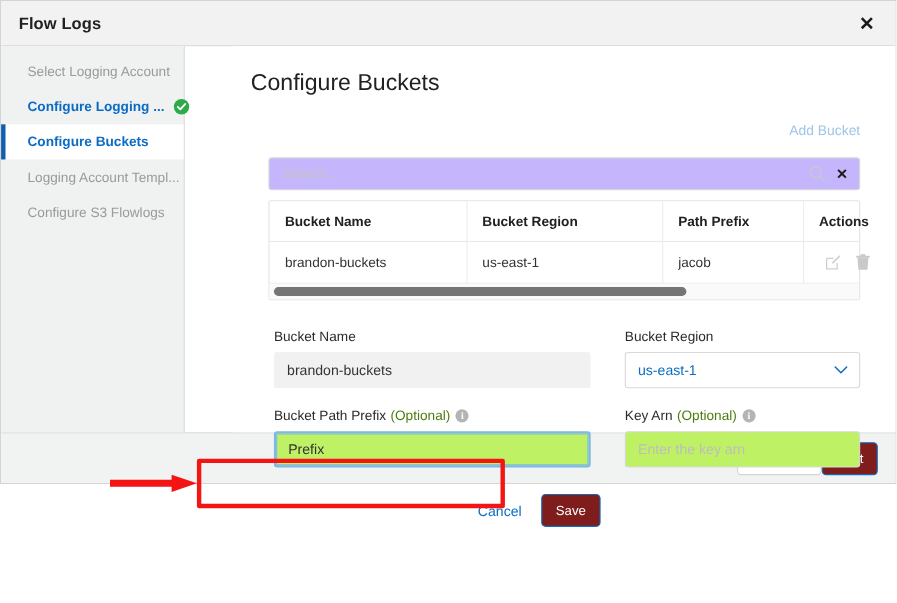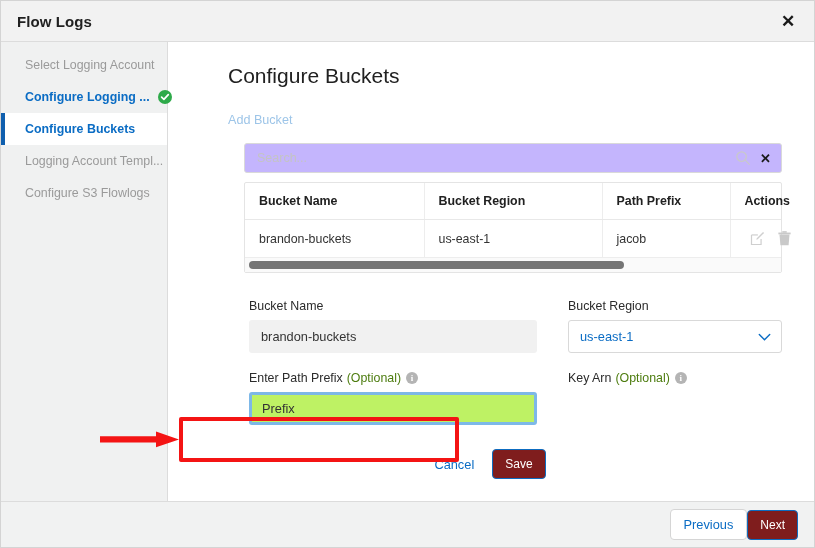--- a/index.html
+++ b/index.html
@@ -4,21 +4,21 @@
 <style>
   * { box-sizing: border-box; margin: 0; padding: 0; }
   html, body {
     width: 815px; height: 548px;
     font-family: "Liberation Sans", sans-serif;
     background: #ffffff;
     overflow: hidden;
   }
   .window {
     position: relative;
-    width: 815px; height: 548px;
+    width: 815px; height: 440px;
     background: #ffffff;
     border: 1px solid #d4d4d4;
     display: flex; flex-direction: column;
   }
 
   
   .titlebar {
     height: 41px; flex: 0 0 41px;
     background: #f2f2f2;
     border-bottom: 1px solid #dcdcdc;
@@ -79,21 +79,21 @@
   
   .main {
     flex: 1 1 auto; background: #ffffff;
     padding: 22px 16px 0 16px;
     min-width: 0; position: relative;
   }
   .page-title {
     font-size: 21px; color: #212121; font-weight: normal;
     margin-left: 0; margin-bottom: 22px;
   }
-  .addbucket-row { padding-right: 16px; margin-bottom: 15px; }
+  .addbucket-row { text-align: right; padding-right: 16px; margin-bottom: 15px; }
   .add-bucket {
     font-size: 12.6px; color: #9dc5e8; cursor: pointer;
   }
 
   
   .panel { padding: 0 16px; }
   .search-box {
     height: 30px;
     border: 1px solid #d9d9d9; border-radius: 3px;
     background: #c4b5fd;
@@ -375,33 +375,34 @@
               <span class="chev">
                 <svg width="13" height="9" viewBox="0 0 13 9">
                     <path d="M1.3 1.6 L6.5 6.8 L11.7 1.6" stroke="#0a6cc4" stroke-width="1.4" fill="none" stroke-linecap="round"></path>
                   </svg>
               </span>
             </div>
           </div>
 
           <div class="field">
             <div class="field-label">
-              <span>Enter Path Prefix</span>
+              <span>Bucket Path Prefix</span>
               <span class="optional">(Optional)</span>
               <span class="info-icon">i</span>
             </div>
             <input class="inp focused" type="text" value="Prefix" style="">
           </div>
 
           <div class="field">
             <div class="field-label">
               <span>Key Arn</span>
               <span class="optional">(Optional)</span>
               <span class="info-icon">i</span>
             </div>
+            <input class="inp" type="text" placeholder="Enter the key arn" style="">
           </div>
 
         </div>
 
         <div class="form-actions">
           <button class="btn-link">Cancel</button>
           <button class="btn-primary">Save</button>
         </div>
 
       </div>

